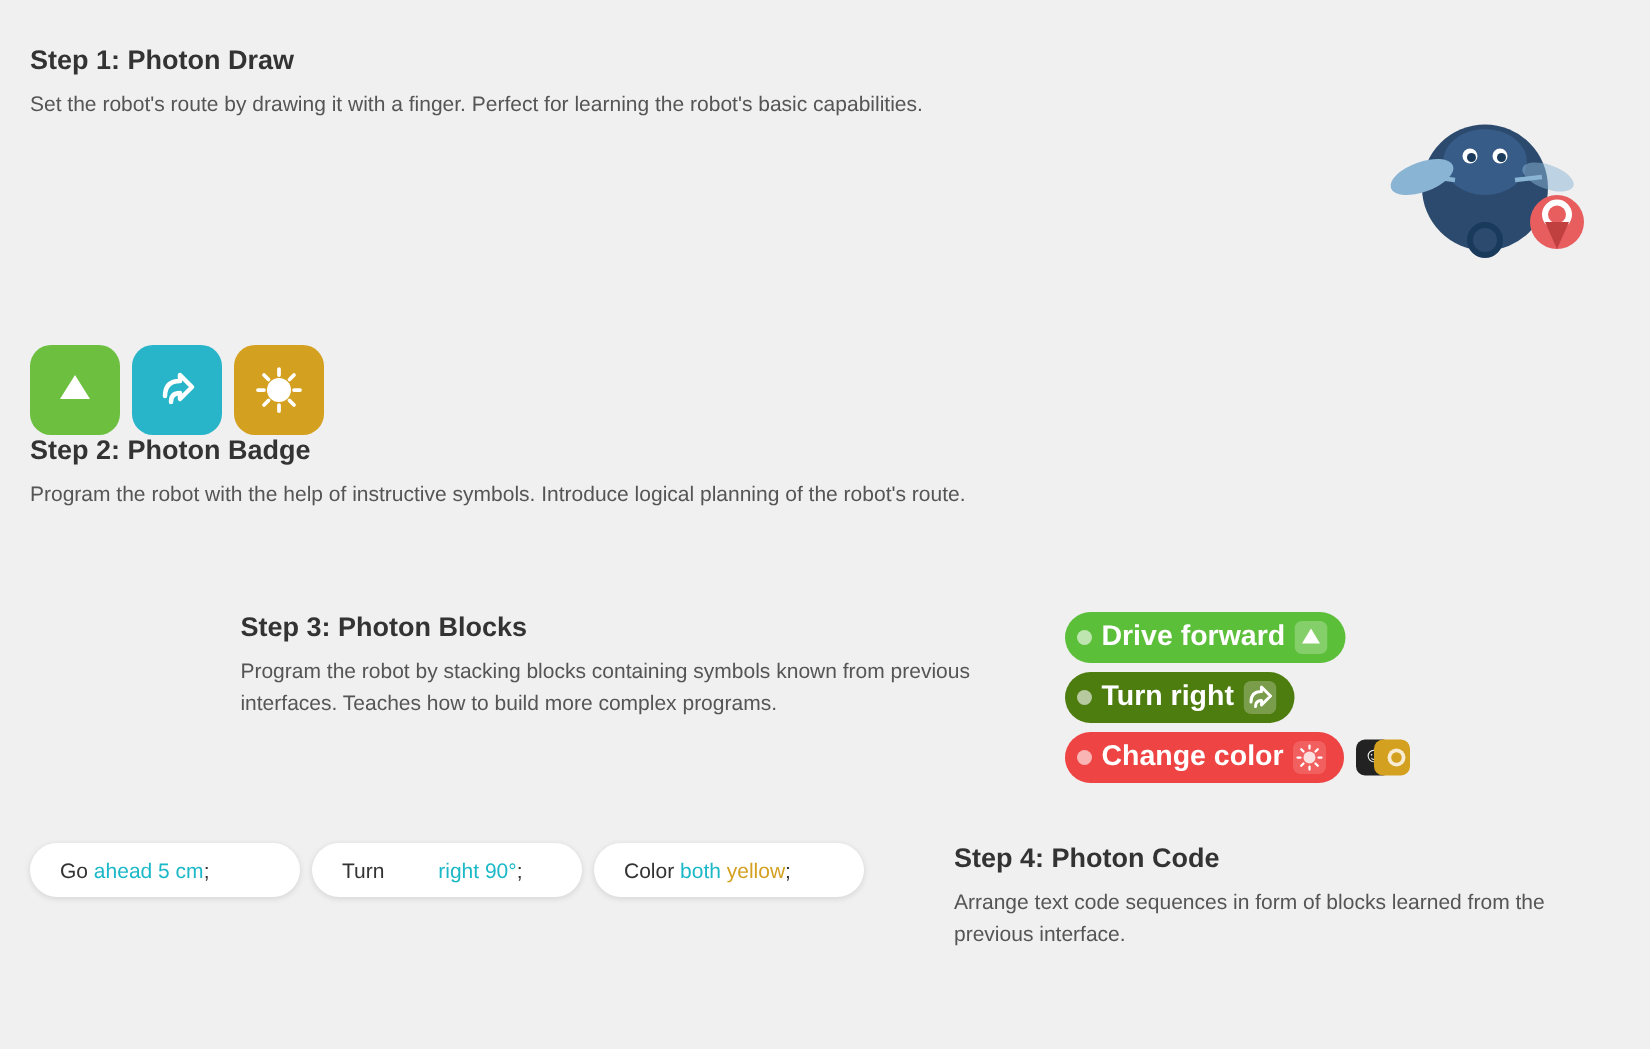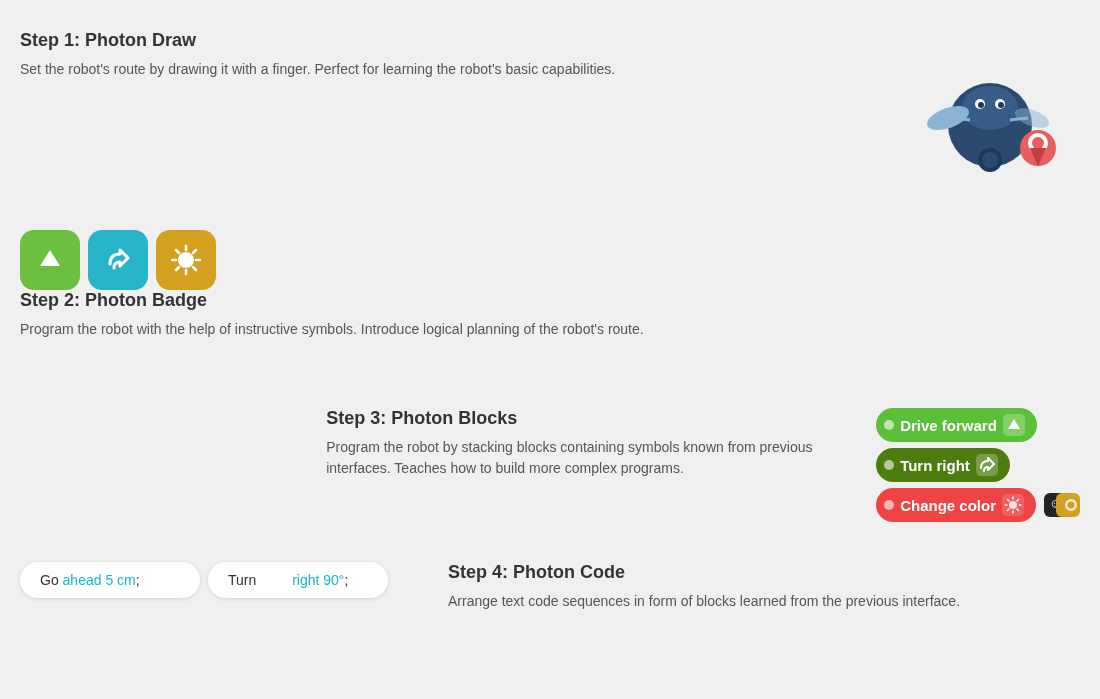--- a/index.html
+++ b/index.html
@@ -67,21 +67,21 @@
       align-items: center;
       justify-content: center;
     }
     .badge-green { background: #6cbf3f; }
     .badge-blue { background: #29b5c9; }
     .badge-yellow { background: #d4a020; }
 
     
     .step3-section {
       display: flex;
-      justify-content: flex-end;
+      justify-content: center;
       align-items: flex-start;
       margin-bottom: 40px;
     }
     .step3-text {
       max-width: 550px;
     }
     .blocks-container {
       display: flex;
       flex-direction: column;
       gap: 6px;
@@ -90,21 +90,21 @@
     .block-row {
       display: flex;
       align-items: center;
       gap: 4px;
     }
     .block-pill {
       display: flex;
       align-items: center;
       border-radius: 20px;
       padding: 6px 12px 6px 8px;
-      font-size: 15px;
+      font-size: 19px;
       font-weight: 600;
       color: white;
       gap: 6px;
     }
     .block-green { background: #5cbf3a; }
     .block-teal { background: #4d7c0f; }
     .block-dark { background: #ef4444; color: white; }
 
     .block-dot {
       width: 10px;
@@ -281,20 +281,23 @@
     <div class="code-pills">
 
       <div class="code-pill">
         Go <span class="highlight-teal">ahead 5 cm</span>;
       </div>
 
       <div class="code-pill">
         Turn <span class="highlight-teal2">right 90°</span>;
       </div>
 
+      <div class="code-pill">
+        Color <span class="highlight-teal">both</span> <span class="highlight-yellow">yellow</span>;
+      </div>
     </div>
     <div class="step4-text">
       <div class="step-title">Step 4: Photon Code</div>
       <div class="step-desc">Arrange text code sequences in form of blocks learned from the previous interface.</div>
     </div>
   </div>
 
 </div>
 
 </body></html>

